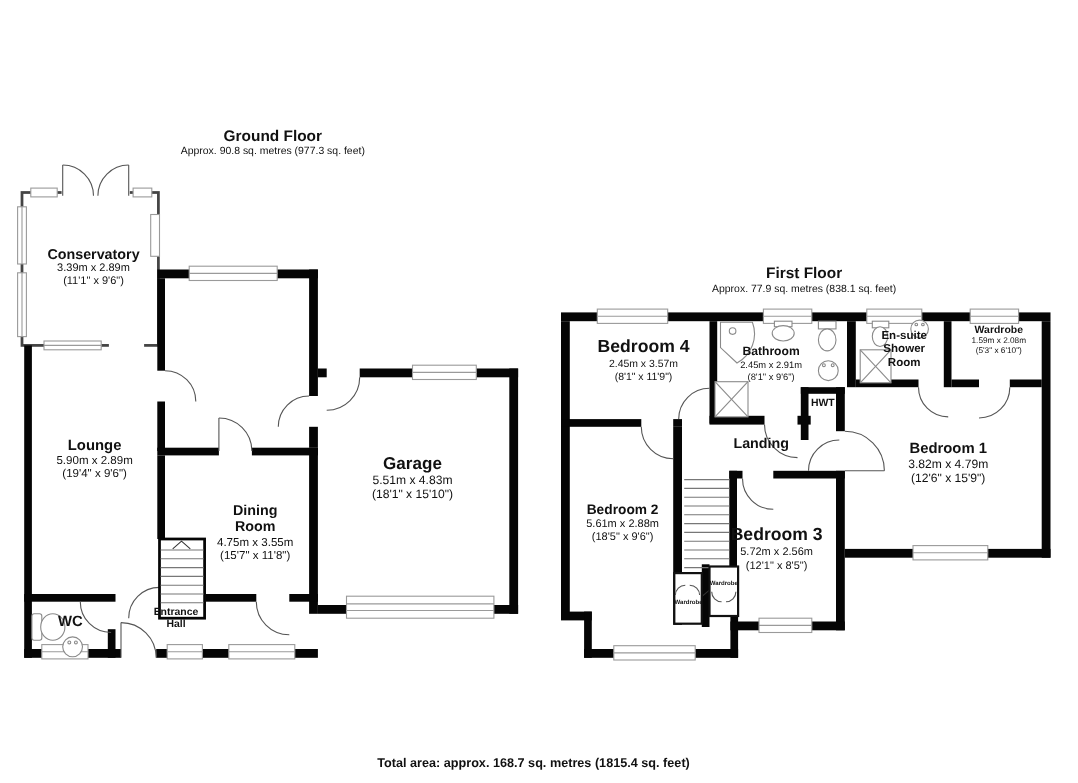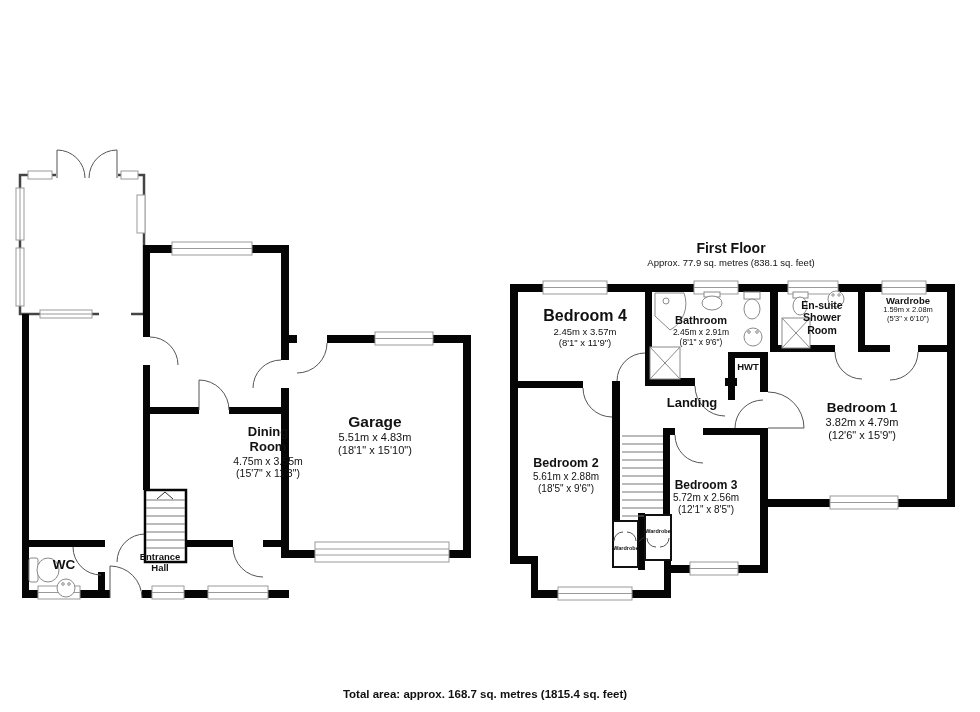--- a/index.html
+++ b/index.html
@@ -246,25 +246,39 @@
           <ellipse cx="800" cy="306" rx="7" ry="9"></ellipse>
     </g>
     <g fill="#fff" stroke="#8a8a8a">
       <circle cx="836" cy="299" r="8"></circle>
           <circle cx="833" cy="295" r="1.2"></circle>
           <circle cx="839" cy="295" r="1.2"></circle>
     </g>
   </g>
 </svg>
 
-
-
-
-
-  <div class="lbl wrap" style="left:232px;top:424px;width:72px;margin-left:36px;">
+  <div class="lbl" style="left:248px;top:115px;">
+    <span class="nm" style="font-size:14px;">Ground Floor</span>
+    <span class="dm" style="font-size:9.5px;">Approx. 90.8 sq. metres (977.3 sq. feet)</span>
+  </div>
+
+  <div class="lbl" style="left:85px;top:223px;">
+    <span class="nm" style="font-size:13px;">Conservatory</span>
+    <span class="dm" style="font-size:10px;">3.39m x 2.89m</span>
+    <span class="dm" style="font-size:10px;">(11'1" x 9'6")</span>
+  </div>
+
+
+  <div class="lbl" style="left:86px;top:397px;">
+    <span class="nm" style="font-size:13.5px;">Lounge</span>
+    <span class="dm" style="font-size:10.5px;">5.90m x 2.89m</span>
+    <span class="dm" style="font-size:10.5px;">(19'4" x 9'6")</span>
+  </div>
+
+  <div class="lbl wrap" style="left:232px;top:456px;width:72px;">
     <span class="nm" style="font-size:13px;">Dining Room</span>
     <span class="dm" style="font-size:10.5px;white-space:nowrap;">4.75m x 3.55m</span>
     <span class="dm" style="font-size:10.5px;white-space:nowrap;">(15'7" x 11'8")</span>
   </div>
 
   <div class="lbl" style="left:375px;top:413px;">
     <span class="nm" style="font-size:15.5px;">Garage</span>
     <span class="dm" style="font-size:11px;">5.51m x 4.83m</span>
     <span class="dm" style="font-size:11px;">(18'1" x 15'10")</span>
   </div>
@@ -318,21 +332,21 @@
     <span class="dm" style="font-size:11px;">(12'6" x 15'9")</span>
   </div>
 
   <div class="lbl" style="left:566px;top:456px;">
     <span class="nm" style="font-size:12.5px;">Bedroom 2</span>
     <span class="dm" style="font-size:10px;">5.61m x 2.88m</span>
     <span class="dm" style="font-size:10px;">(18'5" x 9'6")</span>
   </div>
 
   <div class="lbl" style="left:706px;top:478px;">
-    <span class="nm" style="font-size:12px;">Bedroom 3</span>
+    <span class="nm" style="font-size:16px;">Bedroom 3</span>
     <span class="dm" style="font-size:10px;">5.72m x 2.56m</span>
     <span class="dm" style="font-size:10px;">(12'1" x 8'5")</span>
   </div>
 
   <div class="lbl" style="left:626px;top:545px;">
     <span class="nm" style="font-size:5.5px;">Wardrobe</span>
   </div>
 
   <div class="lbl" style="left:658px;top:528px;">
     <span class="nm" style="font-size:5.5px;">Wardrobe</span>

